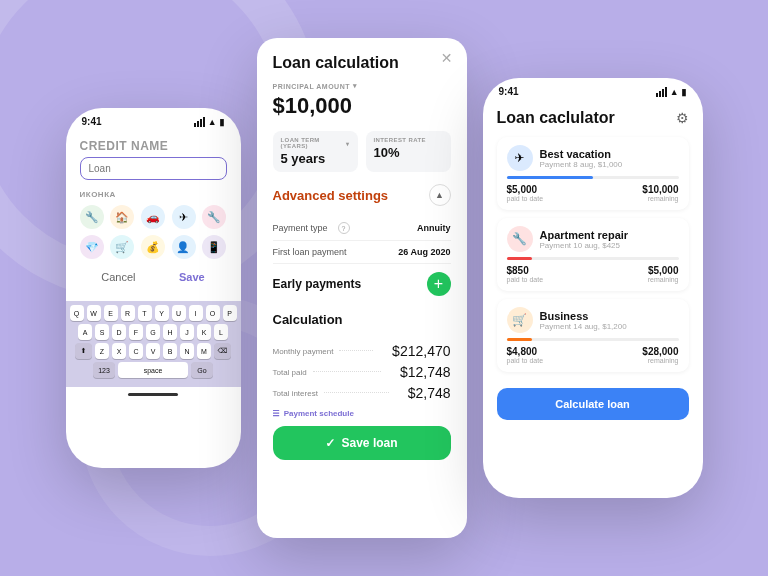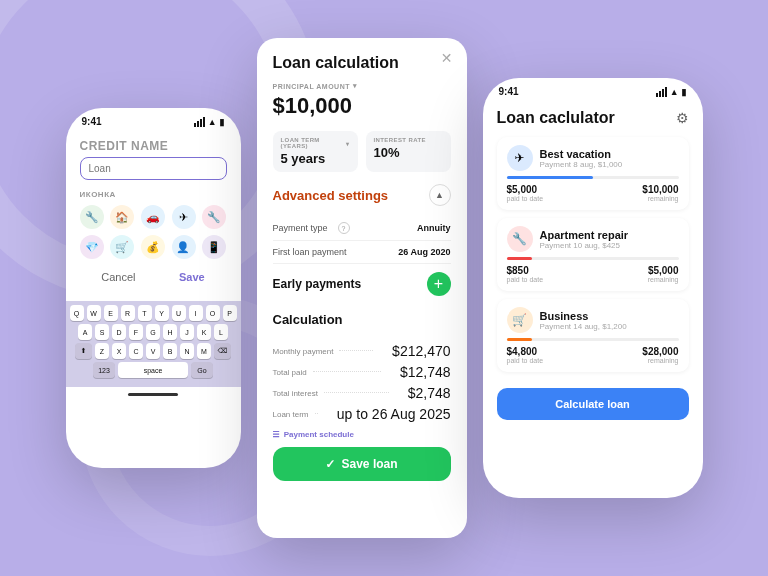--- a/index.html
+++ b/index.html
@@ -653,25 +653,20 @@
     <div class="calc-row">
       <span class="calc-row-label">Total paid</span>
       <div class="calc-row-dots"></div>
       <span class="calc-row-value">$12,748</span>
     </div>
     <div class="calc-row">
       <span class="calc-row-label">Total interest</span>
       <div class="calc-row-dots"></div>
       <span class="calc-row-value">$2,748</span>
     </div>
-    <div class="calc-row">
-      <span class="calc-row-label">Loan term</span>
-      <div class="calc-row-dots"></div>
-      <span class="calc-row-value">up to 26 Aug 2025</span>
-    </div>
 
     <div class="payment-schedule-link">
       <span>☰</span>
       <span>Payment schedule</span>
     </div>
 
     <button class="save-loan-btn">
       <span>✓</span>
       <span>Save loan</span>
     </button>

